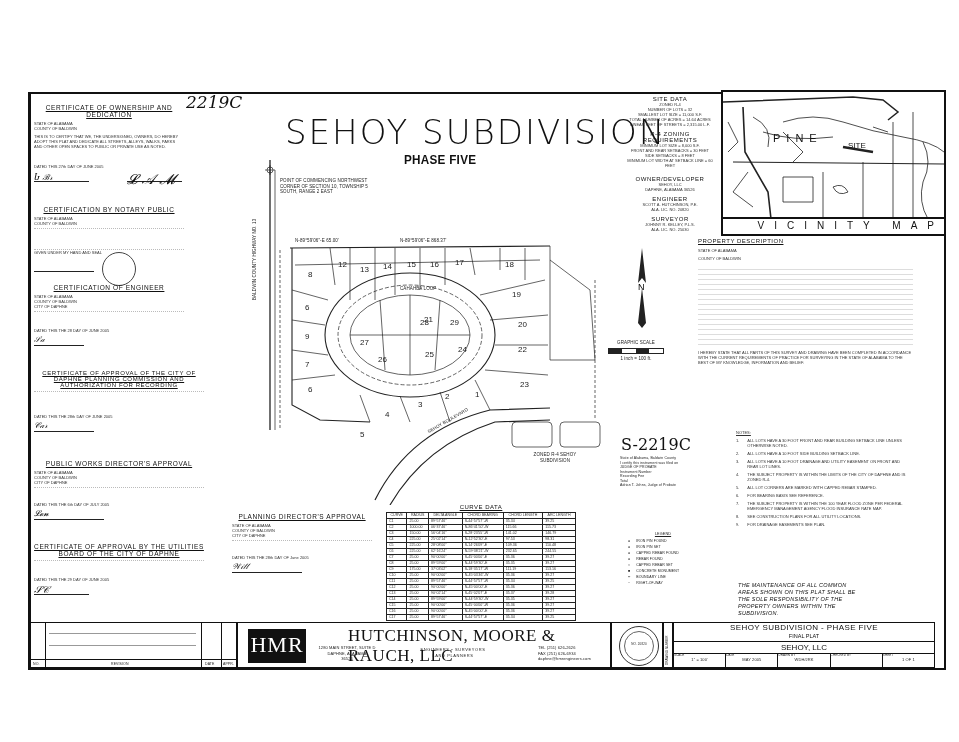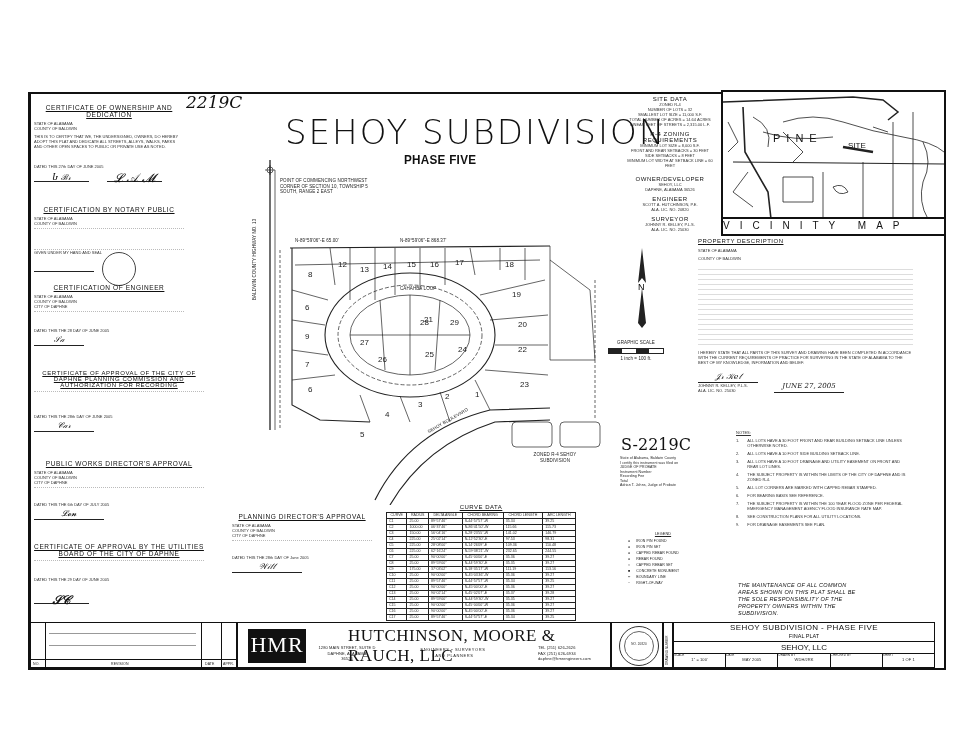--- a/index.html
+++ b/index.html
@@ -3,27 +3,27 @@
 <meta charset="utf-8">
 <style>
   html,body{margin:0;padding:0;background:#ffffff;}
   body{width:959px;height:742px;position:relative;overflow:hidden;font-family:"Liberation Sans",sans-serif;color:#111;}
   .abs{position:absolute;}
   .frame{position:absolute;left:28px;top:92px;width:918px;height:578px;border:2px solid #111;border-left-width:3px;box-sizing:border-box;}
   .hand{font-family:"DejaVu Serif",serif;font-style:italic;}
   .tiny{font-size:4.5px;line-height:5.5px;color:#222;letter-spacing:0.1px;}
   .cert-title{font-size:6.5px;letter-spacing:0.6px;text-decoration:underline;text-align:center;color:#111;}
   .cert-body{font-size:4px;line-height:5px;color:#333;}
-  .sigline{border-bottom:1px solid #222;height:10px;text-align:center;}
+  .sigline{border-bottom:1px solid #222;height:10px;}
   .title{font-family:"DejaVu Sans",sans-serif;font-weight:300;font-size:34px;letter-spacing:2px;color:#111;}
   .subtitle{font-family:"Liberation Sans",sans-serif;font-size:13px;font-weight:bold;letter-spacing:0.3px;transform:scaleX(0.9);}
   .side-hdr{font-size:6px;letter-spacing:0.5px;text-align:center;color:#111;}
   .side-body{font-size:4px;line-height:5px;text-align:center;color:#333;}
   .vmap{position:absolute;left:721px;top:90px;width:225px;height:146px;border:2px solid #111;box-sizing:border-box;overflow:hidden;background:#fff;}
-  .vmap-label{position:absolute;left:0;right:0;bottom:0;height:15px;border-top:2px solid #111;font-size:10px;letter-spacing:10px;text-align:left;line-height:14px;}
+  .vmap-label{position:absolute;left:0;right:0;bottom:0;height:15px;border-top:2px solid #111;font-size:10px;letter-spacing:10px;text-align:right;line-height:14px;}
   table.curve{border-collapse:collapse;font-size:3.6px;}
   table.curve td,table.curve th{border:1px solid #222;padding:0 2px;height:5px;line-height:5px;white-space:nowrap;color:#333;font-weight:normal;}
   .tb{position:absolute;border:1px solid #111;box-sizing:border-box;}
   .hmr-logo{background:#111;color:#fff;font-family:"Liberation Serif",serif;font-size:22px;letter-spacing:1px;text-align:center;}
   .firm{font-family:"Liberation Serif",serif;font-variant:small-caps;font-size:17px;letter-spacing:0.5px;}
   .lot{position:absolute;font-size:8px;color:#222;}
 </style>
 </head>
 <body>
 
@@ -32,21 +32,21 @@
 <div class="frame"></div>
 
 <div class="abs" style="left:34px;top:104px;width:150px;">
   <div class="cert-title">CERTIFICATE OF OWNERSHIP AND DEDICATION</div>
   <div class="cert-body" style="margin-top:3px;">STATE OF ALABAMA</div>
   <div class="cert-body">COUNTY OF BALDWIN</div>
   <div class="cert-body" style="margin-top:3px;height:30px;overflow:hidden;">THIS IS TO CERTIFY THAT WE, THE UNDERSIGNED, OWNERS, DO HEREBY ADOPT THIS PLAT AND DEDICATE ALL STREETS, ALLEYS, WALKS, PARKS AND OTHER OPEN SPACES TO PUBLIC OR PRIVATE USE AS NOTED.</div>
   <div class="cert-body">DATED THIS 27th DAY OF JUNE 2005</div>
   <div style="display:flex;gap:18px;margin-top:2px;">
     <div class="sigline hand" style="width:55px;font-size:8px;">Ⴑ ℬ𝓇</div>
-    <div class="sigline hand" style="width:55px;font-size:12px;">𝓛 𝒜 𝓜</div>
+    <div class="sigline hand" style="width:55px;font-size:14px;margin-left:20px;">𝓛 𝒜 𝓜</div>
   </div>
 </div>
 
 <div class="abs" style="left:34px;top:206px;width:150px;">
   <div class="cert-title">CERTIFICATION BY NOTARY PUBLIC</div>
   <div class="cert-body" style="margin-top:3px;">STATE OF ALABAMA</div>
   <div class="cert-body">COUNTY OF BALDWIN</div>
   <div class="cert-body" style="margin-top:2px;height:20px;border-top:1px dotted #bbb;border-bottom:1px dotted #bbb;"></div>
   <div class="cert-body">GIVEN UNDER MY HAND AND SEAL</div>
   <div class="abs" style="left:68px;top:46px;width:32px;height:32px;border:1px solid #444;border-radius:50%;"></div>
@@ -77,21 +77,21 @@
   <div class="cert-body">CITY OF DAPHNE</div>
   <div class="cert-body" style="height:14px;border-top:1px dotted #bbb;margin-top:2px;"></div>
   <div class="cert-body">DATED THIS THE 6th DAY OF JULY 2005</div>
   <div class="sigline hand" style="width:70px;font-size:8px;margin-top:2px;">𝓛𝓸𝓷</div>
 </div>
 
 <div class="abs" style="left:34px;top:543px;width:170px;">
   <div class="cert-title">CERTIFICATE OF APPROVAL BY THE UTILITIES BOARD OF THE CITY OF DAPHNE</div>
   <div class="cert-body" style="height:16px;border-top:1px dotted #bbb;margin-top:3px;"></div>
   <div class="cert-body">DATED THIS THE 29 DAY OF JUNE 2005</div>
-  <div class="sigline hand" style="width:55px;font-size:12px;margin-top:11px;font-weight:bold;">𝒮𝒞</div>
+  <div class="sigline hand" style="width:55px;font-size:10px;margin-top:2px;">𝒮𝒞</div>
 </div>
 
 <div class="abs title" style="left:285px;top:112px;">SEHOY SUBDIVISION</div>
 <div class="abs subtitle" style="left:400px;top:152px;">PHASE FIVE</div>
 
 <div class="abs" style="left:622px;top:96px;width:96px;">
   <div class="side-hdr">SITE DATA</div>
   <div class="side-body">ZONED R-4</div>
   <div class="side-body">NUMBER OF LOTS = 32</div>
   <div class="side-body">SMALLEST LOT SIZE = 11,000 S.F.</div>
@@ -133,28 +133,20 @@
   </svg>
   <div class="vmap-label">VICINITY MAP</div>
 </div>
 
 <div class="abs" style="left:698px;top:238px;width:215px;">
   <div style="font-size:6px;letter-spacing:0.5px;text-decoration:underline;">PROPERTY DESCRIPTION</div>
   <div class="cert-body" style="margin-top:4px;">STATE OF ALABAMA</div>
   <div class="cert-body" style="margin-top:3px;">COUNTY OF BALDWIN</div>
   <div class="cert-body" style="margin-top:6px;height:78px;overflow:hidden;background:repeating-linear-gradient(#fff 0 2px,#ddd 2px 3px,#fff 3px 5px);color:transparent;">COMMENCING AT THE NORTHWEST CORNER OF SECTION 10, TOWNSHIP 5 SOUTH, RANGE 2 EAST, BALDWIN COUNTY, ALABAMA; THENCE RUN S-00°03'46"-E ALONG THE WEST LINE OF SAID SECTION... CONTAINING 14.64 ACRES, MORE OR LESS.</div>
   <div class="cert-body" style="margin-top:5px;height:16px;overflow:hidden;">I HEREBY STATE THAT ALL PARTS OF THIS SURVEY AND DRAWING HAVE BEEN COMPLETED IN ACCORDANCE WITH THE CURRENT REQUIREMENTS OF PRACTICE FOR SURVEYING IN THE STATE OF ALABAMA TO THE BEST OF MY KNOWLEDGE, INFORMATION AND BELIEF.</div>
-  <div style="display:flex;gap:16px;margin-top:6px;align-items:flex-end;">
-    <div>
-      <div class="sigline hand" style="width:60px;font-size:8px;">𝒥𝓇 𝒦𝑒𝓁</div>
-      <div class="cert-body">JOHNNY R. KELLEY, P.L.S.</div>
-      <div class="cert-body">ALA. LIC. NO. 25030</div>
-    </div>
-    <div class="sigline hand" style="width:70px;font-size:7px;">JUNE 27, 2005</div>
-  </div>
 </div>
 
 <div class="abs" style="left:736px;top:430px;width:170px;">
   <div class="cert-body" style="text-decoration:underline;">NOTES:</div>
   <div style="display:flex;flex-direction:column;gap:3px;margin-top:3px;">
     <div class="cert-body" style="display:flex;gap:8px;">
         <span>1.</span>
         <span>ALL LOTS HAVE A 30 FOOT FRONT AND REAR BUILDING SETBACK LINE UNLESS OTHERWISE NOTED.</span>
       </div>
     <div class="cert-body" style="display:flex;gap:8px;">

